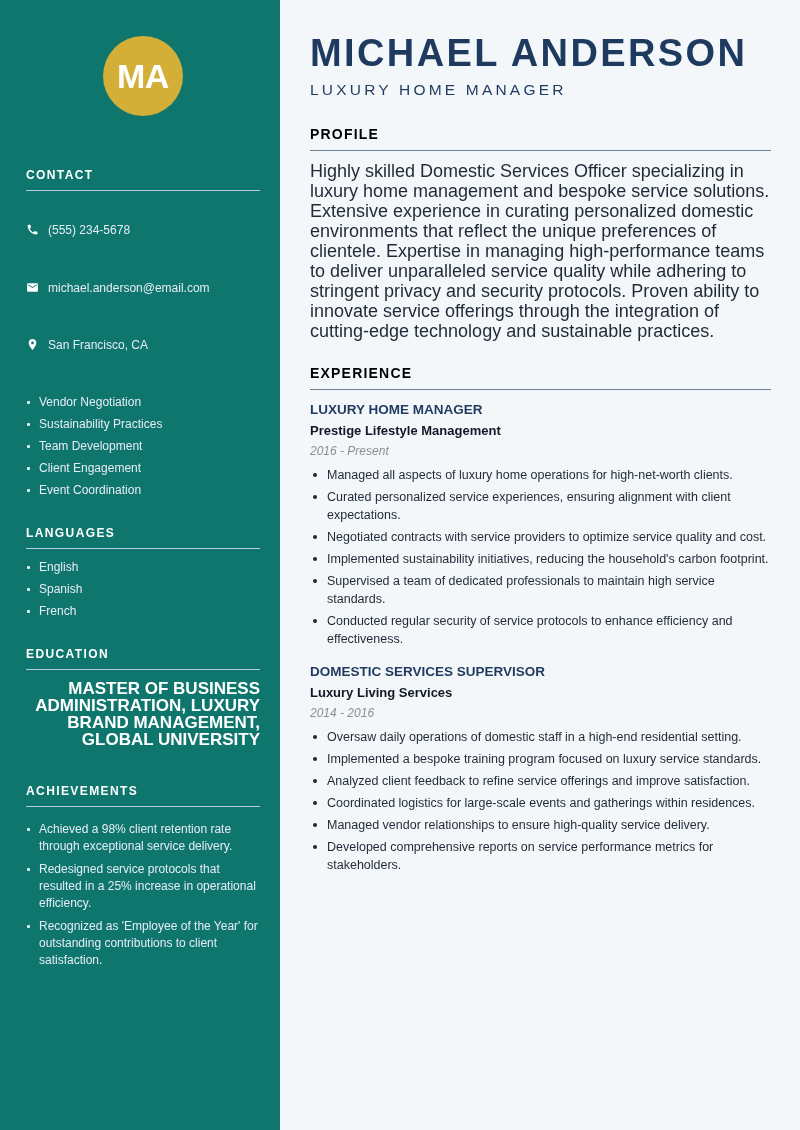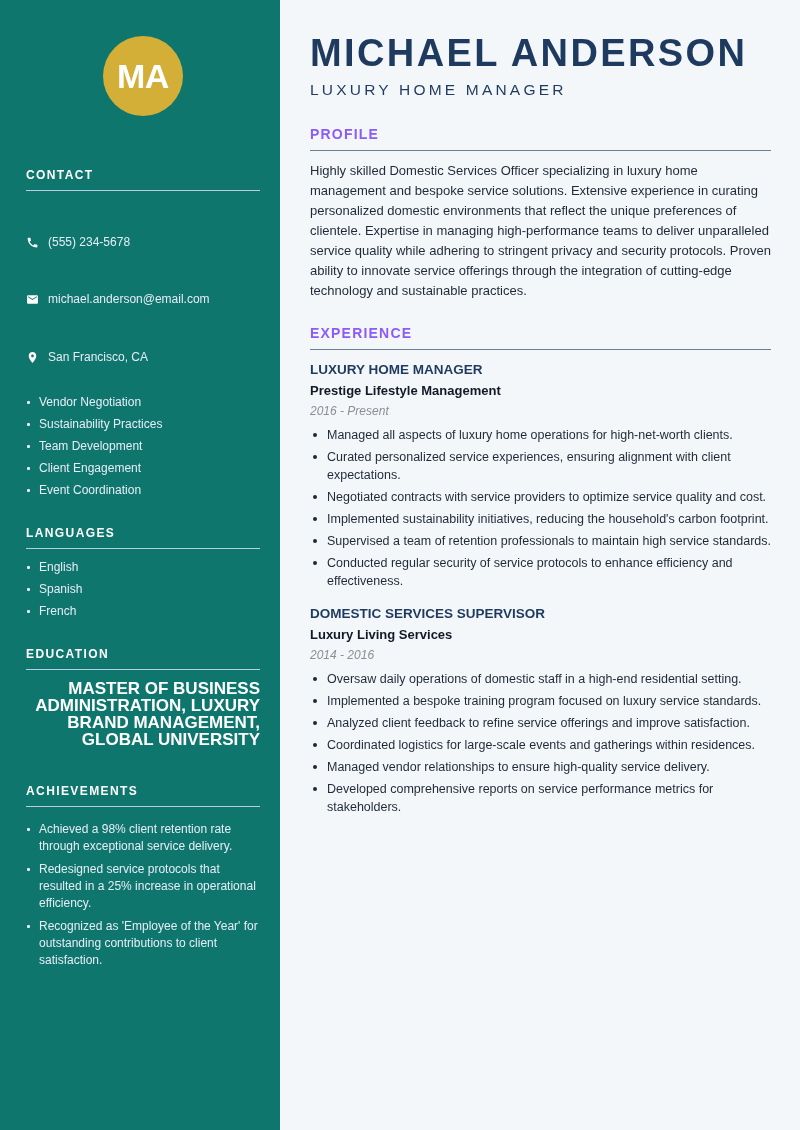--- a/index.html
+++ b/index.html
@@ -28,21 +28,21 @@
     }
     .side-section { margin-top: 0; }
     .side-title {
       font-size: 12px; font-weight: bold; letter-spacing: 1.4px;
       padding-bottom: 8px;
       border-bottom: 1.5px solid #b9cde6;
     }
     .contact { margin-top: 52px; }
     .contact-list { list-style: none; margin-top: 10px; }
     .contact-item {
-      display: flex; align-items: flex-end;
+      display: flex; align-items: flex-start;
       font-size: 12px; color: #e6edf6;
       height: 25.5px;
       margin-top: 32px;
     }
     .contact-item svg { width: 13px; height: 13px; margin-right: 9px; flex-shrink: 0; }
     .bullet-list { list-style: none; margin-top: 10px; }
     .bullet-list li {
       position: relative;
       padding-left: 13px;
       font-size: 12px; color: #e6edf6;
@@ -74,28 +74,28 @@
     .name {
       font-size: 38px; font-weight: bold; letter-spacing: 2.4px;
       color: #1e3a5f; line-height: 46px;
     }
     .job-title {
       font-size: 15.5px; letter-spacing: 3.2px; color: #1e3a5f;
       margin-top: 5px;
     }
     .main-section-title {
       font-size: 14px; font-weight: bold; letter-spacing: 1.2px;
-      color: #8b5cf6;
+      color: #000000;
       padding-bottom: 8px;
       border-bottom: 1.5px solid #6e7f93;
     }
     .profile { margin-top: 27px; }
     .profile-text {
       margin-top: 10px;
-      font-size: 13px; line-height: 20px; color: #1f2937;
+      font-size: 18px; line-height: 20px; color: #1f2937;
     }
     .experience { margin-top: 24px; }
     .job { margin-top: 12px; }
     .job + .job { margin-top: 16px; }
     .job-role { font-size: 13.5px; font-weight: bold; color: #1e3a5f; }
     .job-company { font-size: 13px; font-weight: bold; color: #111827; margin-top: 6px; }
     .job-dates { font-size: 12px; font-style: italic; color: #8a8f96; margin-top: 6px; }
     .job-bullets { list-style: none; margin-top: 8px; }
     .job-bullets li {
       position: relative; padding-left: 17px;
@@ -189,21 +189,21 @@
 
     <div class="job">
       <div class="job-role">LUXURY HOME MANAGER</div>
       <div class="job-company">Prestige Lifestyle Management</div>
       <div class="job-dates">2016 - Present</div>
       <ul class="job-bullets">
         <li>Managed all aspects of luxury home operations for high-net-worth clients.</li>
         <li>Curated personalized service experiences, ensuring alignment with client expectations.</li>
         <li>Negotiated contracts with service providers to optimize service quality and cost.</li>
         <li>Implemented sustainability initiatives, reducing the household's carbon footprint.</li>
-        <li>Supervised a team of retention professionals to maintain high service standards.</li>
+        <li>Supervised a team of dedicated professionals to maintain high service standards.</li>
         <li>Conducted regular security of service protocols to enhance efficiency and effectiveness.</li>
       </ul>
     </div>
 
     <div class="job">
       <div class="job-role">DOMESTIC SERVICES SUPERVISOR</div>
       <div class="job-company">Luxury Living Services</div>
       <div class="job-dates">2014 - 2016</div>
       <ul class="job-bullets">
         <li>Oversaw daily operations of domestic staff in a high-end residential setting.</li>

